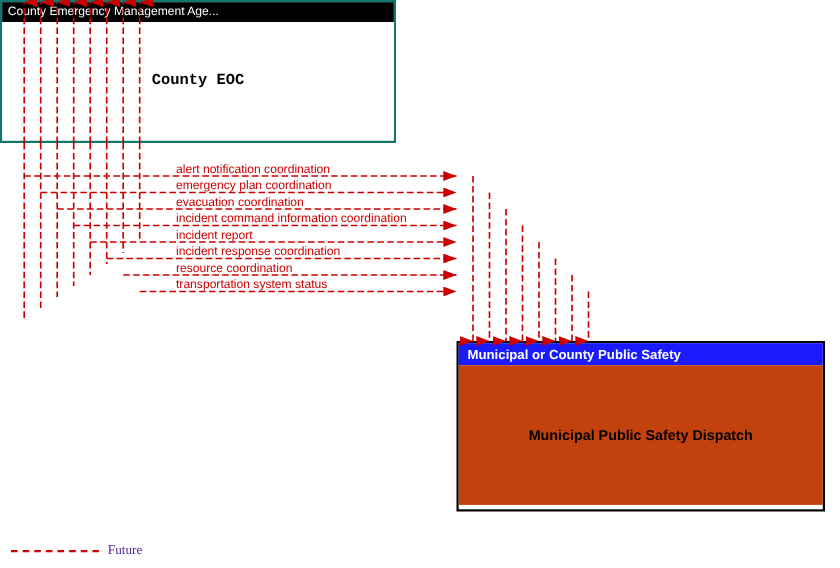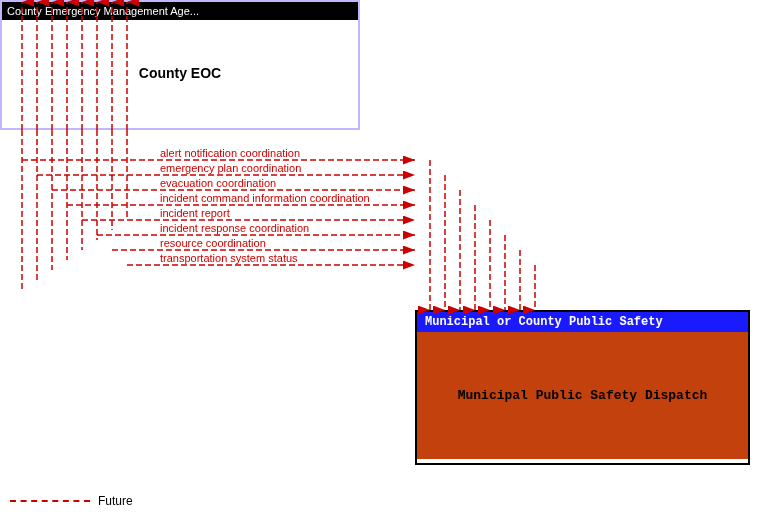--- a/index.html
+++ b/index.html
@@ -13,50 +13,50 @@
       overflow: hidden;
     }
 
     
     .county-eoc-box {
       position: absolute;
       top: 0;
       left: 0;
       width: 360px;
       height: 130px;
-      border: 2px solid #c4b5fd;
+      border: 2px solid #0f766e;
     }
     .county-eoc-header {
       background: #000;
       color: #fff;
       font-size: 11px;
       padding: 3px 5px;
       white-space: nowrap;
       overflow: hidden;
       text-overflow: ellipsis;
     }
     .county-eoc-body {
       background: #fff;
       display: flex;
       align-items: center;
       justify-content: center;
       height: calc(100% - 20px);
       font-size: 14px;
       font-weight: bold;
+      font-family: Liberation Mono, monospace;
     }
 
     
     .dispatch-box {
       position: absolute;
       top: 310px;
       left: 415px;
       width: 335px;
       height: 155px;
       border: 2px solid #000;
-      font-family: Liberation Mono, monospace;
     }
     .dispatch-header {
       background: #1a1aff;
       color: #fff;
       font-size: 12px;
       padding: 3px 8px;
       font-weight: bold;
     }
     .dispatch-body {
       background: #c2410c;
@@ -87,22 +87,23 @@
       align-items: center;
       gap: 8px;
     }
     .legend-line {
       display: inline-block;
       width: 80px;
       height: 0;
       border-top: 2px dashed #cc0000;
     }
     .legend-label {
-      color: #000000;
+      color: #4c1d95;
       font-size: 12px;
+      font-family: Liberation Serif, serif;
     }
   </style>
 </head>
 <body>
 
 <div class="county-eoc-box">
   <div class="county-eoc-header">County Emergency Management Age...</div>
   <div class="county-eoc-body">County EOC</div>
 </div>
 

